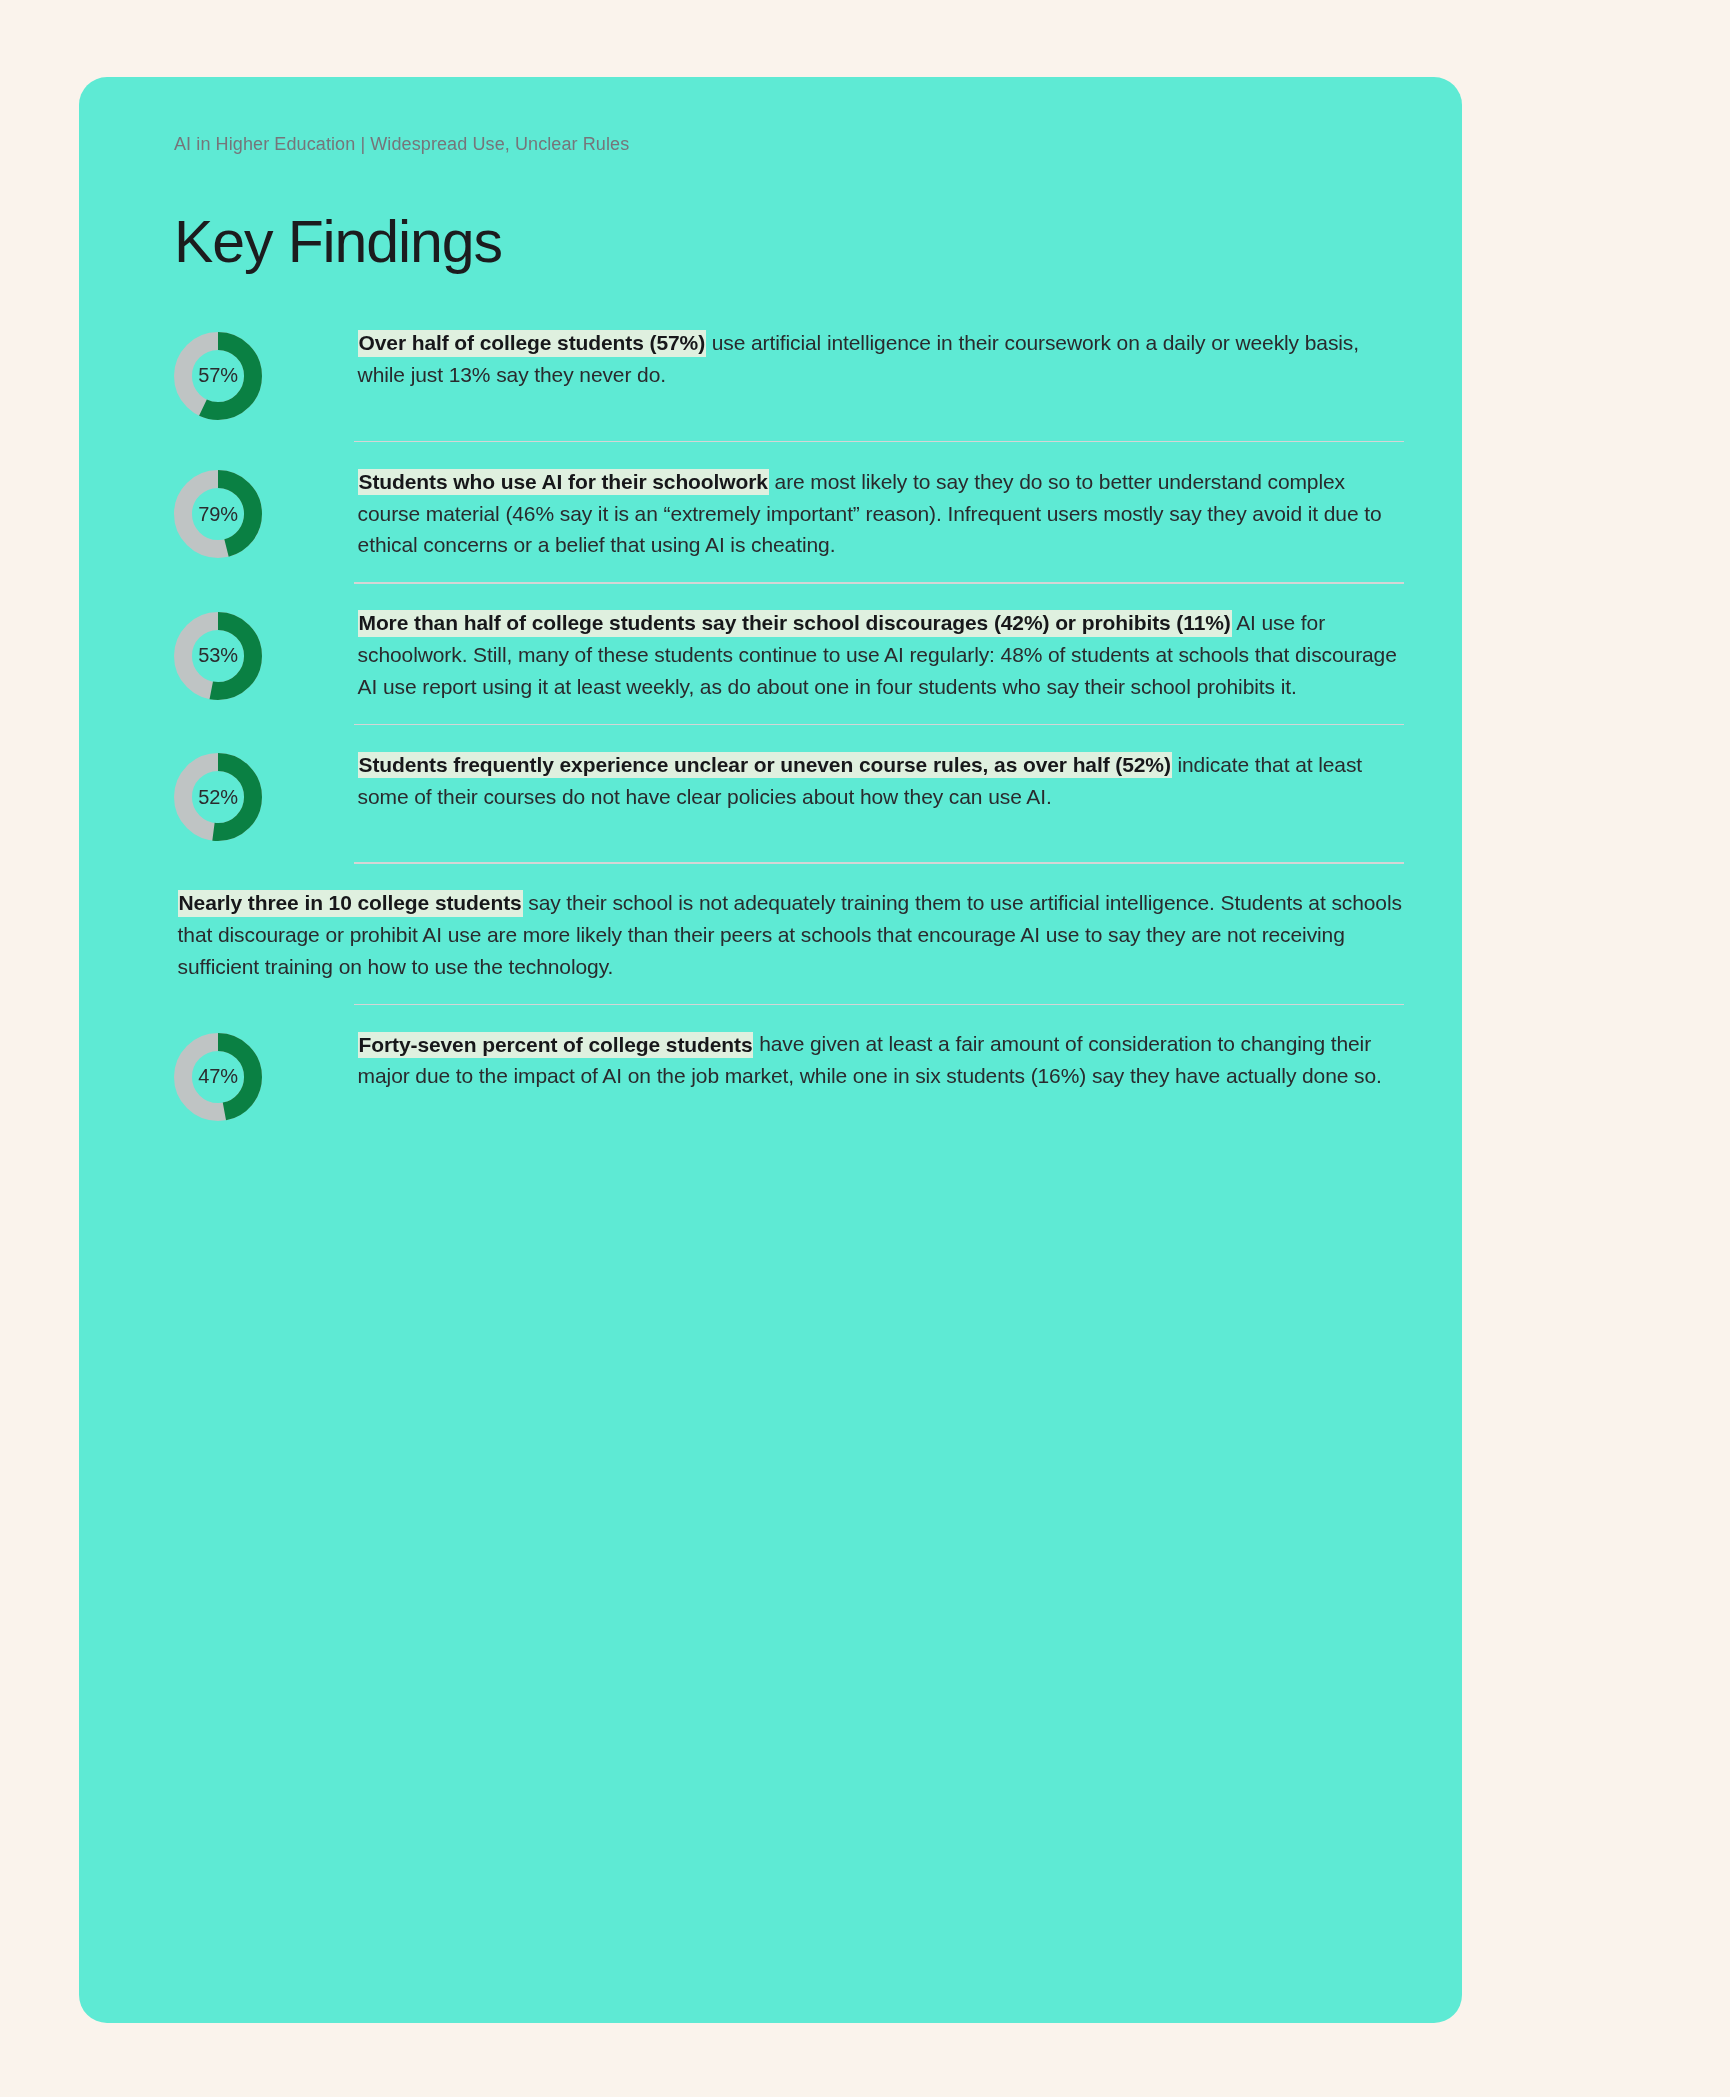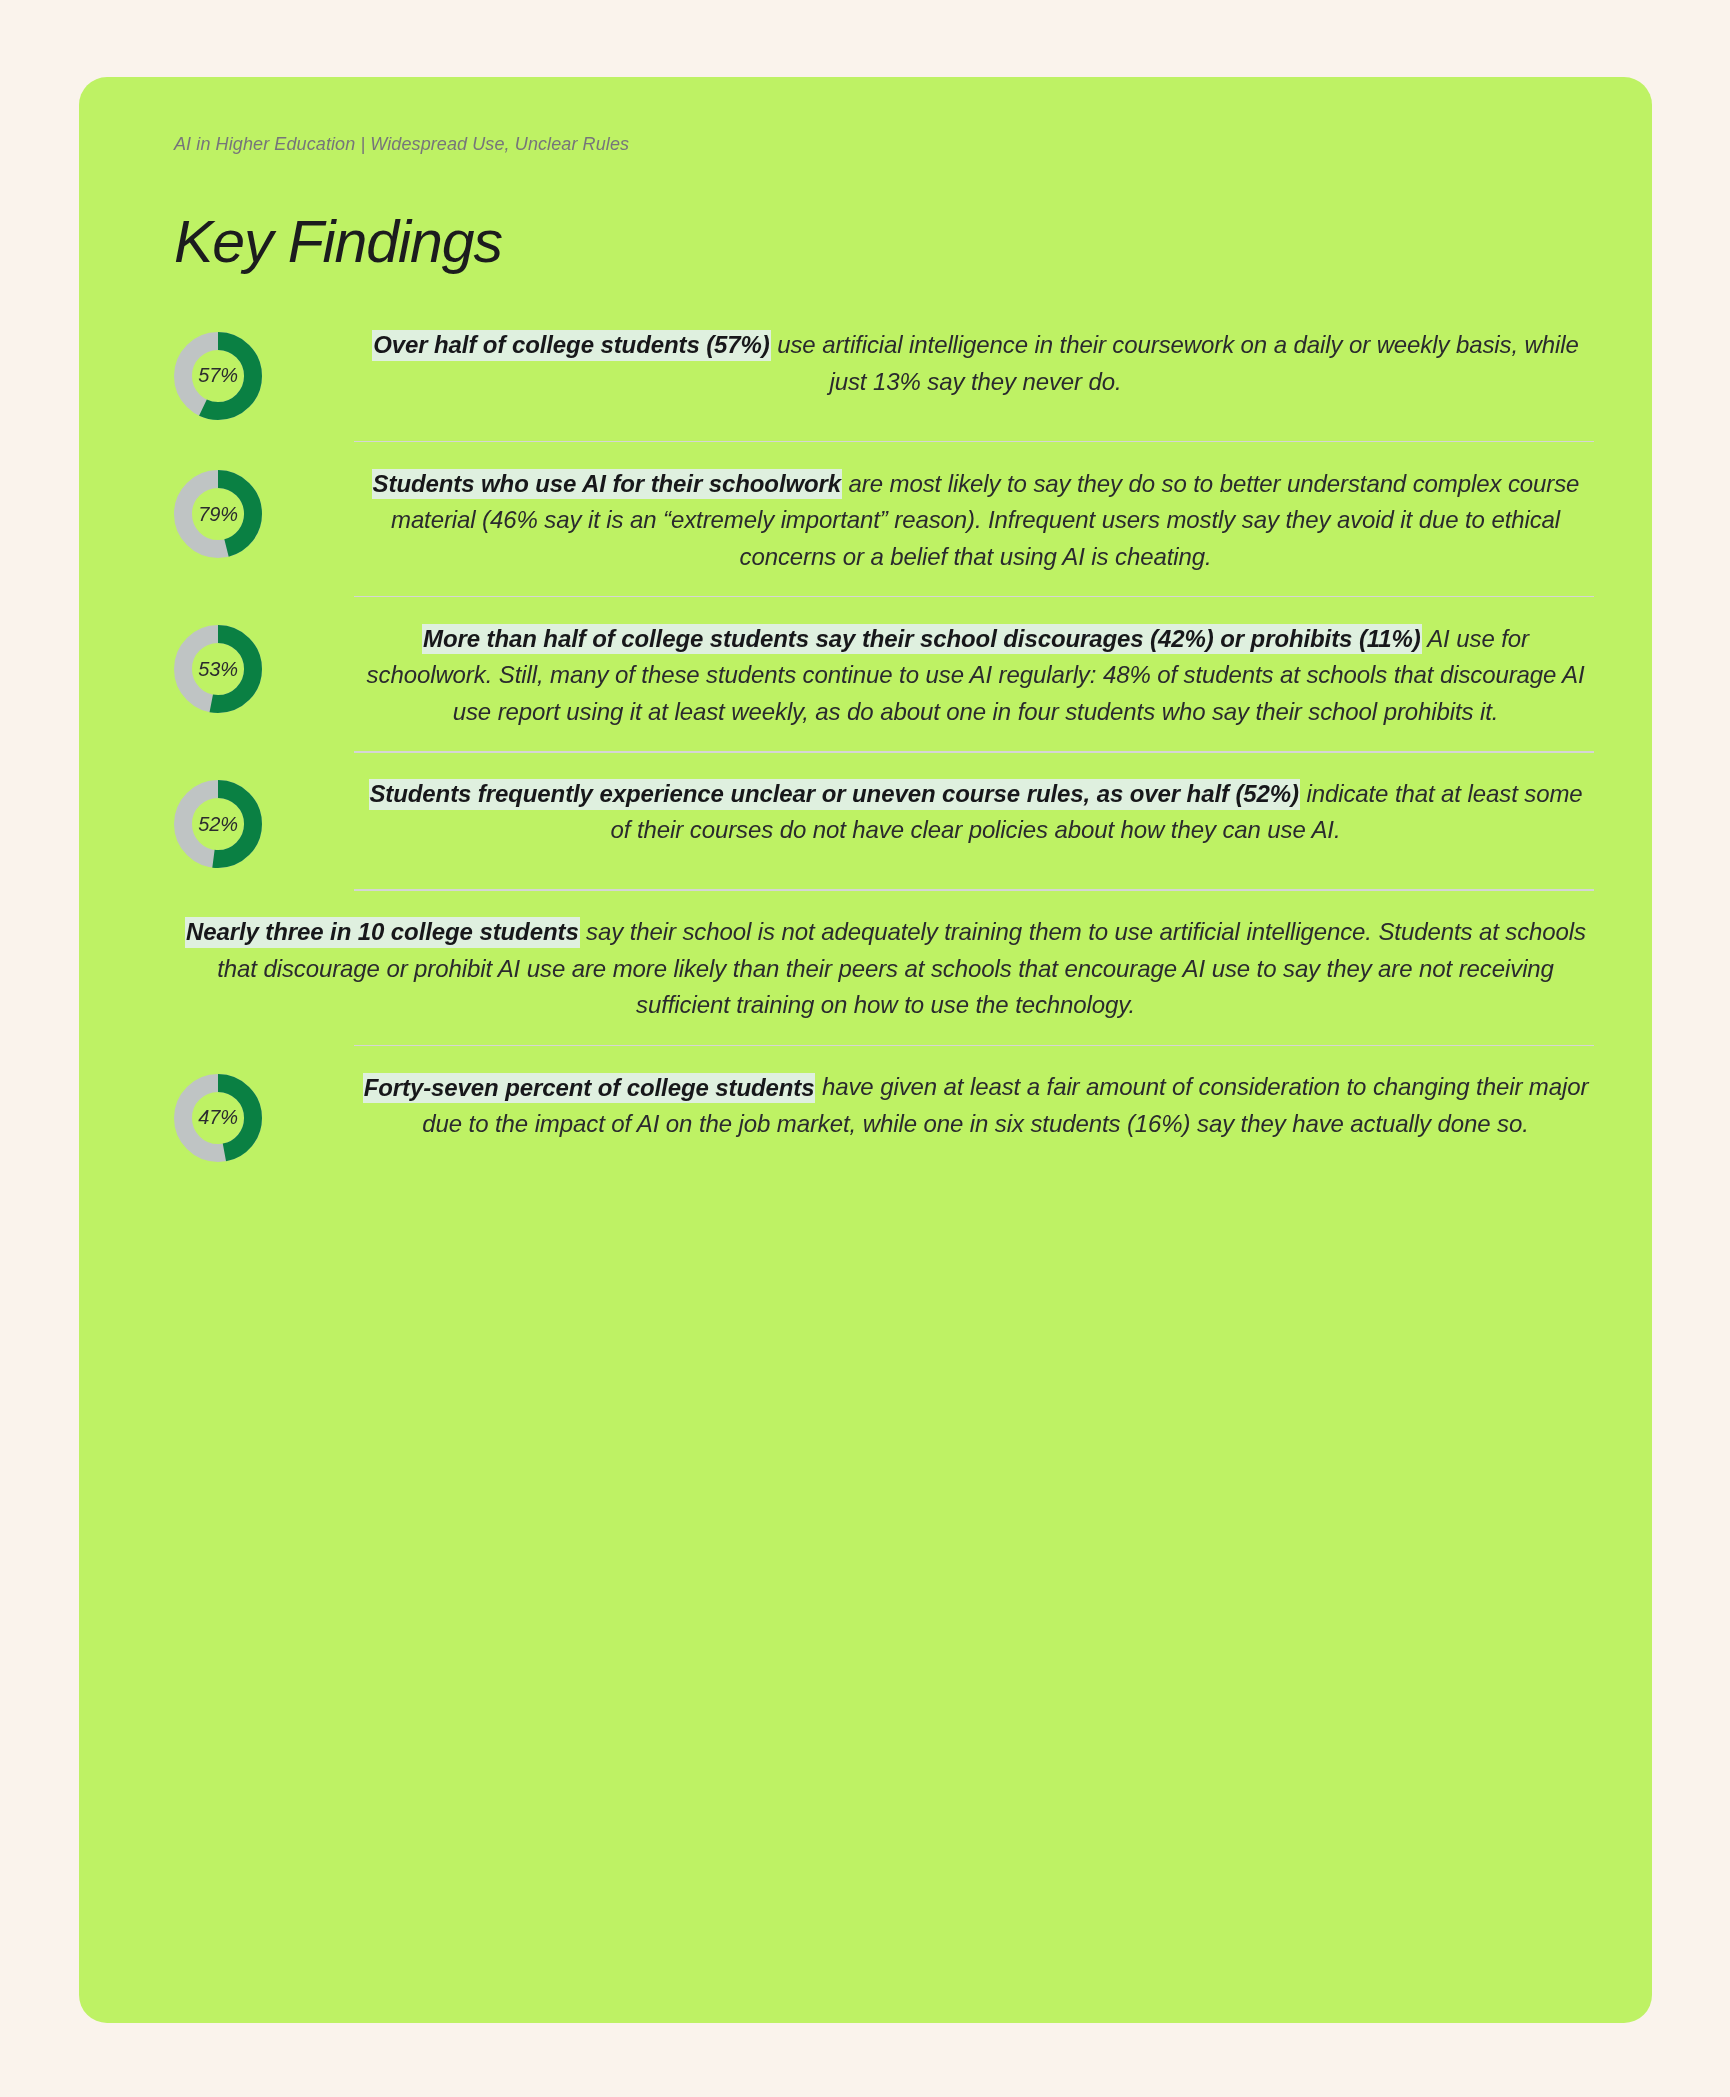--- a/index.html
+++ b/index.html
@@ -17,25 +17,24 @@
     width: 1731px;
     height: 2097px;
     background: #FAF3EC;
     overflow: hidden;
   }
 
   #card {
     position: absolute;
     left: 79px;
     top: 77px;
-    width: 1573px;
+    width: 1383px;
     height: 1946px;
-    background: #bef264;
+    background: #5eead4;
     border-radius: 28px;
-    font-style: italic;
   }
 
   #card-inner {
     position: absolute;
     left: 95px;
     top: 56px;
     right: 54px;
   }
 
   .eyebrow {
@@ -97,25 +96,24 @@
     letter-spacing: -0.2px;
   }
 
   .text-cell {
     flex: 1 1 auto;
     padding-left: 3.6px;
     padding-right: 4.5px;
   }
 
   .finding-text {
-    font-size: 24px;
+    font-size: 21px;
     line-height: 1.52;
     color: #2A2A2D;
     letter-spacing: -0.1px;
-    text-align: center;
   }
 
   .finding-text .hl {
     font-weight: 700;
     color: #17171A;
     background: #DFF0DF;
     box-decoration-break: clone;
     -webkit-box-decoration-break: clone;
     padding: 0.9px 0.9px 2.7px 0.9px;
   }

